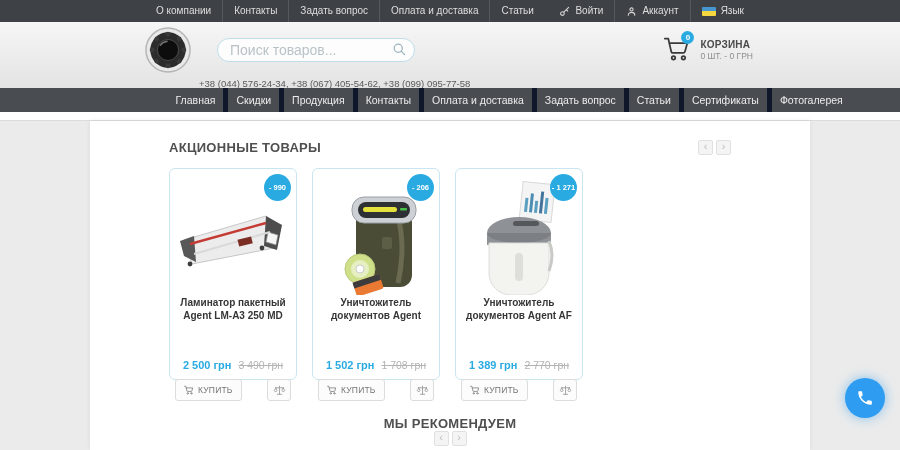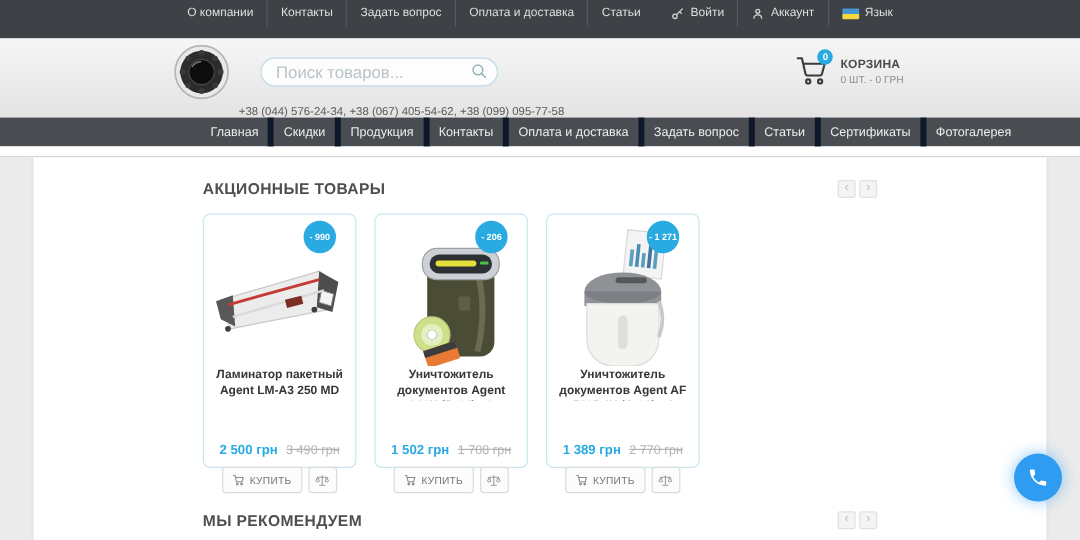--- a/index.html
+++ b/index.html
@@ -2,21 +2,21 @@
 <html><head>
 <meta charset="utf-8">
 <style>
   html,body{margin:0;padding:0;}
   body{
     width:900px;height:450px;overflow:hidden;position:relative;
     background:#ebebeb;font-family:"Liberation Sans",sans-serif;
     -webkit-font-smoothing:antialiased;
   }
   
-  .topbar{height:32px;background:#3e4246;}
+  .topbar{height:22px;background:#3e4246;}
   .topbar-inner{width:610px;margin:0 auto;height:22px;display:flex;align-items:center;justify-content:space-between;}
   .tgroup{display:flex;align-items:center;height:22px;}
   .tlink{font-size:10px;color:#dedede;padding:0 11px;line-height:22px;cursor:pointer;display:flex;align-items:center;gap:5px;white-space:nowrap;}
   .tlink + .tlink{border-left:1px solid #55595d;}
   .flag{width:14px;height:9px;display:inline-block;background:linear-gradient(#4596d1 50%,#f5d73f 50%);border-radius:1px;}
   
   .header{height:66px;background:linear-gradient(#f6f6f6,#e3e3e3);}
   .header-inner{width:610px;margin:0 auto;padding-top:5px;}
   .hrow1{display:flex;align-items:center;}
   .logo{width:46px;height:46px;flex:0 0 46px;cursor:pointer;}
@@ -41,44 +41,44 @@
   .hrow2{display:flex;justify-content:space-between;margin-top:5px;padding-left:54px;}
   .address{font-size:9.5px;color:#9a9a9a;}
   .phones{font-size:9.5px;color:#5a5a5a;}
   
   .nav{height:24px;background:#494d51;}
   .nav-inner{width:565px;margin:0 auto;display:flex;justify-content:space-between;height:24px;}
   .nav-item{font-size:10.5px;color:#ececec;line-height:24px;padding:0 8px;cursor:pointer;white-space:nowrap;}
   .nav-item + .nav-item{border-left:5px solid #0f172a;}
   
   .band{height:8px;background:#fff;border-bottom:1px solid #dcdcdc;}
-  .content-col{width:844px;margin:0 auto;background:#fff;height:329px;box-shadow:0 0 5px rgba(0,0,0,.07);}
+  .content-col{width:720px;margin:0 auto;background:#fff;height:329px;box-shadow:0 0 5px rgba(0,0,0,.07);}
   .content-inner{width:562px;margin:0 auto;padding-top:19px;}
   .sec-head{display:flex;align-items:center;justify-content:space-between;}
   .sec-title{font-size:13px;color:#4f4f4f;font-weight:600;letter-spacing:.3px;}
   .arrows{display:flex;gap:3px;}
   .arrow-btn{width:13px;height:13px;background:#f4f4f4;border:1px solid #e0e0e0;border-radius:2px;
     color:#bdbdbd;font-size:11px;line-height:11px;text-align:center;cursor:pointer;user-select:none;}
   
   .cards{display:flex;gap:15px;margin-top:13px;}
   .card{position:relative;width:128px;height:212px;box-sizing:border-box;border:1px solid #c9e6f0;
     border-radius:6px;background:#fff;padding:6px 5px;}
-  .badge{position:absolute;top:5px;right:16px;width:27px;height:27px;border-radius:50%;background:#29abe2;
+  .badge{position:absolute;top:5px;right:5px;width:27px;height:27px;border-radius:50%;background:#29abe2;
     color:#fff;font-size:7.5px;font-weight:bold;display:flex;align-items:center;justify-content:center;white-space:nowrap;}
   .pimg{height:122px;display:flex;align-items:center;justify-content:center;cursor:pointer;}
   .ptitle{font-size:10px;font-weight:bold;color:#363636;text-align:center;line-height:1.28;height:27px;overflow:hidden;cursor:pointer;}
   .prices{display:flex;justify-content:center;align-items:baseline;gap:7px;margin-top:5px;}
   .price-new{font-size:11px;font-weight:bold;color:#29abe2;margin-top:30px;}
   .price-old{font-size:10.5px;color:#b3b3b3;text-decoration:line-through;}
-  .pbtns{display:flex;justify-content:center;gap:5px;margin-top:8px;}
+  .pbtns{display:flex;justify-content:space-between;gap:5px;margin-top:8px;}
   .buy-btn{display:flex;align-items:center;gap:4px;height:20px;padding:0 8px;background:#fcfcfc;
     border:1px solid #dcdcdc;border-radius:3px;font-size:8.5px;color:#757575;cursor:pointer;letter-spacing:.2px;}
   .cmp-btn{width:22px;height:20px;background:#fcfcfc;border:1px solid #dcdcdc;border-radius:3px;
     display:flex;align-items:center;justify-content:center;cursor:pointer;}
-  .recommend{margin-top:36px;}
+  .recommend{margin-top:36px;flex-direction:column;}
   
   .callback{position:absolute;left:845px;top:378px;width:40px;height:40px;border-radius:50%;
     background:#2e9cf0;display:flex;align-items:center;justify-content:center;cursor:pointer;
     box-shadow:0 0 12px rgba(46,156,240,.55);}
 </style>
 </head>
 <body>
 
 <div class="topbar">
   <div class="topbar-inner">

